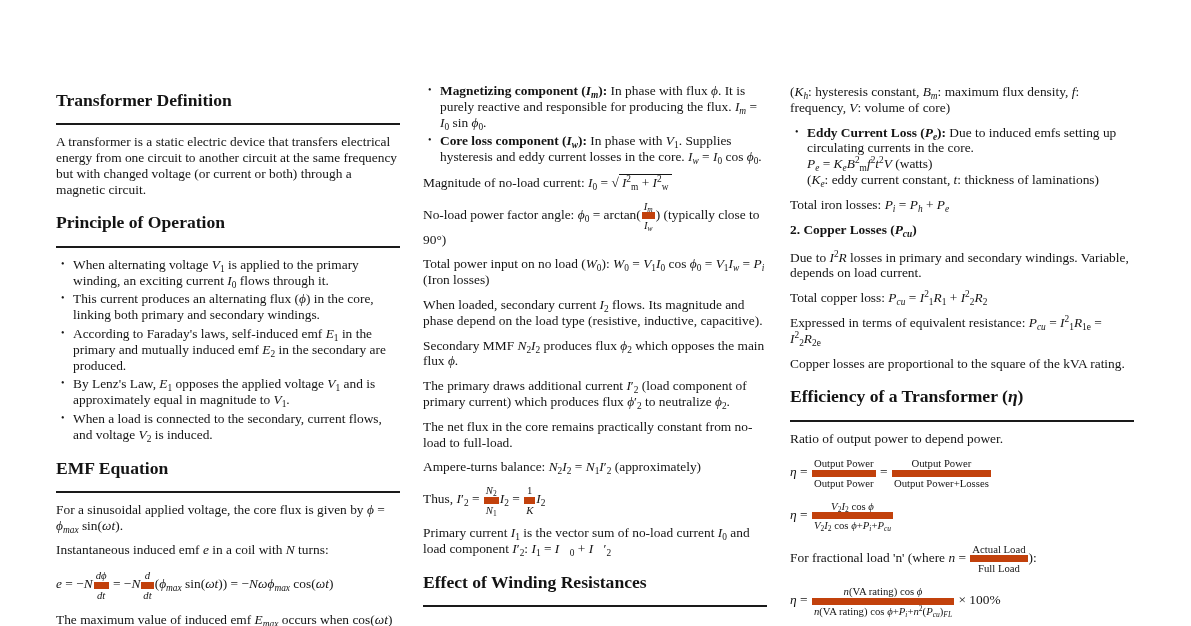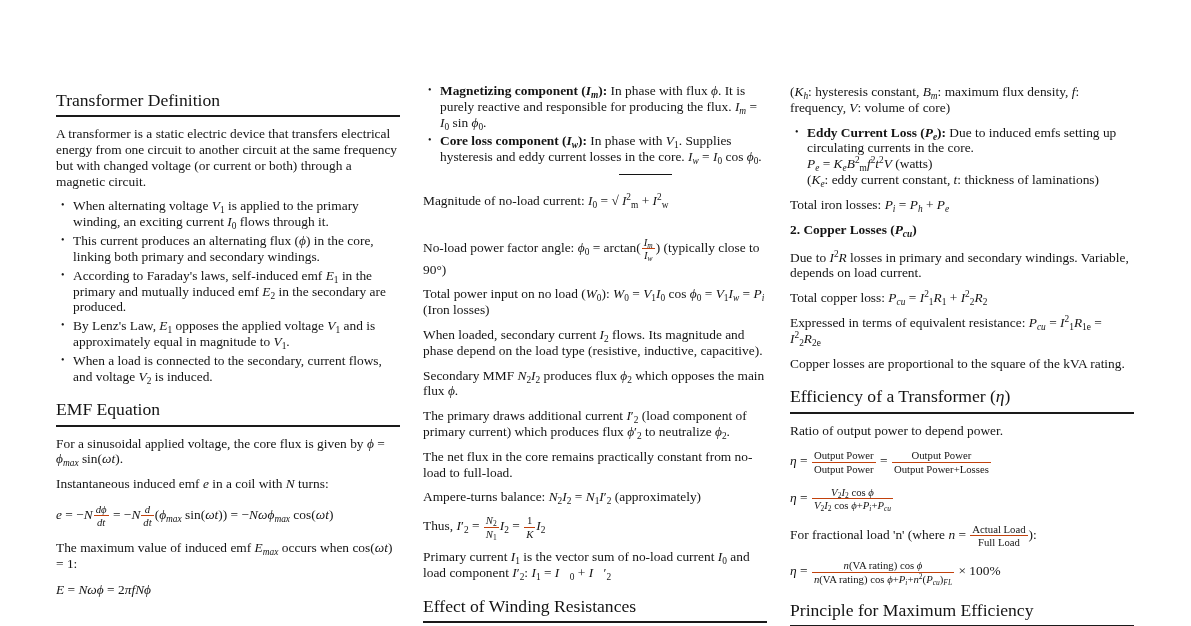--- a/index.html
+++ b/index.html
@@ -5,49 +5,50 @@
   html,body{margin:0;padding:0;}
   body{
     width:1191px;height:626px;overflow:hidden;background:#ffffff;color:#141414;
     font-family:"Liberation Serif","DejaVu Serif",serif;
     font-size:13.4px;line-height:1.18;
   }
   .page{display:flex;padding:75px 56px 0 56px;box-sizing:border-box;height:626px;}
   .col{width:344px;flex:0 0 344px;overflow:hidden;}
   .col + .col{margin-left:23px;}
   .h2{
-    font-size:17.6px;font-weight:normal;line-height:1.15;
-    margin:15px 0 9px 0;padding-bottom:5px;border-bottom:2px solid #1a1a1a;
+    font-size:17.6px;font-weight:bold;line-height:1.15;
+    margin:15px 0 9px 0;padding-bottom:13px;border-bottom:2px solid #1a1a1a;
   }
   p{margin:9px 0;}
   .math{margin:11px 0;}
   .nowrap{white-space:nowrap;}
   ul{list-style:none;margin:8px 0;padding:0 0 0 5px;}
   li{position:relative;padding-left:12px;margin:0 0 3px 0;}
   li::before{content:"\2022";position:absolute;left:0;top:1px;font-size:10px;}
   i{font-style:italic;}
   b{font-weight:bold;}
   sub,sup{font-size:0.7em;line-height:0;}
   sub{vertical-align:-0.28em;}
   sup{vertical-align:0.5em;}
   .frac{display:inline-block;vertical-align:middle;text-align:center;font-size:0.8em;line-height:1.15;margin:0 1px;}
-  .frac > .num{display:block;border-bottom:1px solid #c2410c;padding:0 2px;}
+  .frac > .num{display:block;border-bottom:7px solid #c2410c;padding:0 2px;}
   .frac > .den{display:block;padding:0 2px;}
   .sqrt{white-space:nowrap;}
-  .sqrt > .ovl{border-top:1.3px solid #141414;display:inline-block;padding:18px 3px;}
+  .sqrt > .ovl{border-top:1.3px solid #141414;display:inline-block;padding:0 3px;}
   .subhead{margin:0 0 2px 0;}
   .tight{margin-top:12px;}
 </style>
 </head>
 <body>
 
 <div class="page">
   <div class="col">
       <div class="h2">Transformer Definition</div>
       <p>A transformer is a static electric device that transfers electrical energy from one circuit to another circuit at the same frequency but with changed voltage (or current or both) through a magnetic circuit.</p>
+      <div class="h2">Principle of Operation</div>
       <ul>
         <li>When alternating voltage <i>V</i><sub>1</sub> is applied to the primary winding, an exciting current <i>I</i><sub>0</sub> flows through it.</li>
         <li>This current produces an alternating flux (<i>ϕ</i>) in the core, linking both primary and secondary windings.</li>
         <li>According to Faraday's laws, self-induced emf <i>E</i><sub>1</sub> in the primary and mutually induced emf <i>E</i><sub>2</sub> in the secondary are produced.</li>
         <li>By Lenz's Law, <i>E</i><sub>1</sub> opposes the applied voltage <i>V</i><sub>1</sub> and is approximately equal in magnitude to <i>V</i><sub>1</sub>.</li>
         <li>When a load is connected to the secondary, current flows, and voltage <i>V</i><sub>2</sub> is induced.</li>
       </ul>
       <div class="h2">EMF Equation</div>
       <p>For a sinusoidal applied voltage, the core flux is given by <i>ϕ</i> = <i>ϕ<sub>max</sub></i> sin(<i>ωt</i>).</p>
       <p>Instantaneous induced emf <i>e</i> in a coil with <i>N</i> turns:</p>

